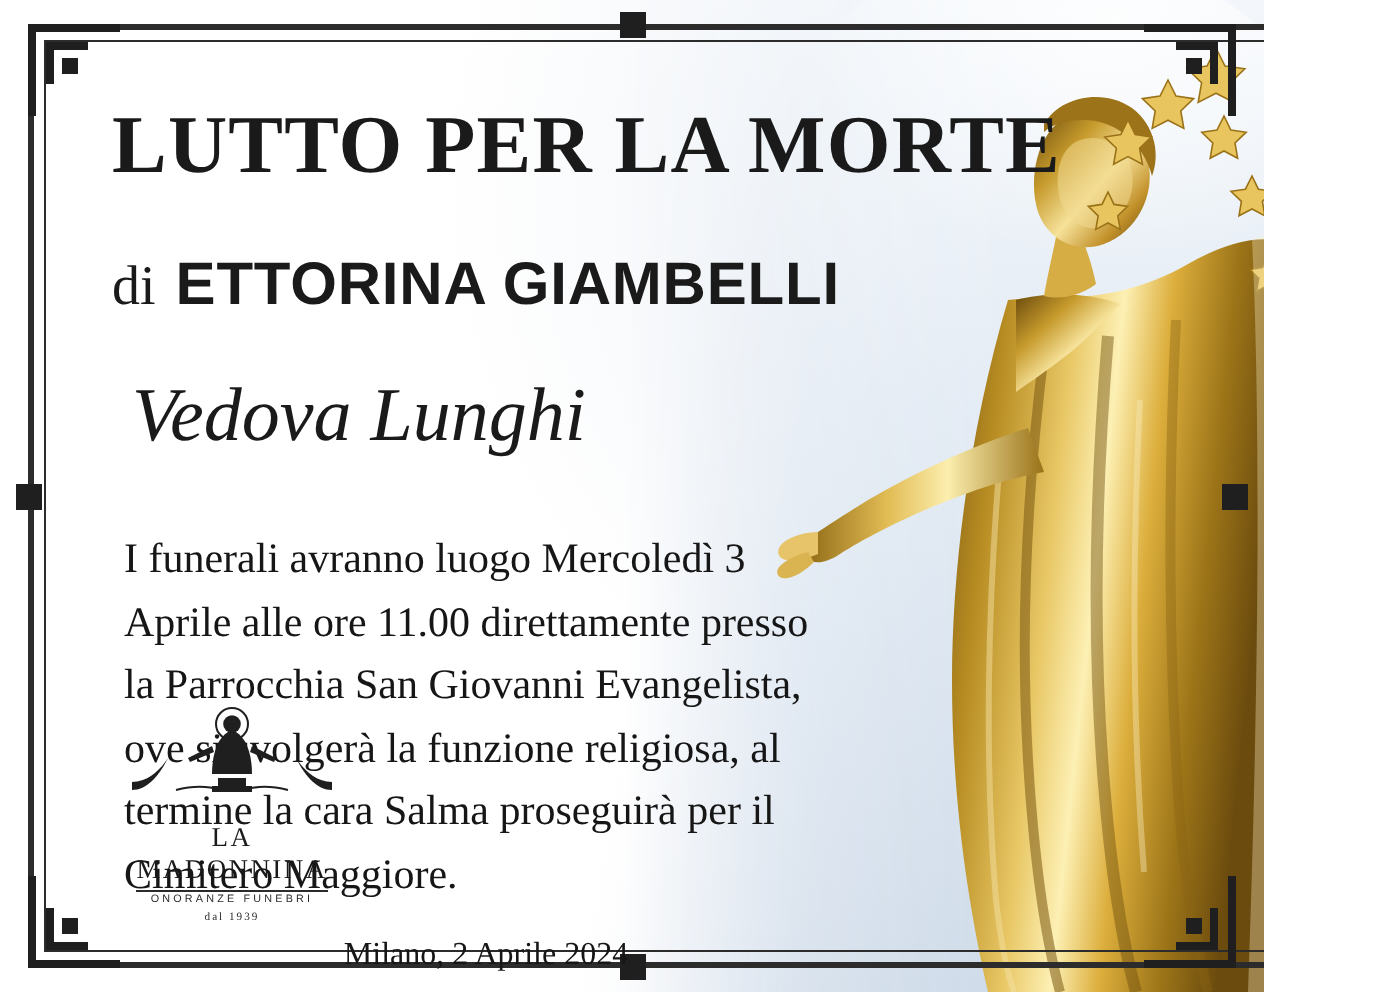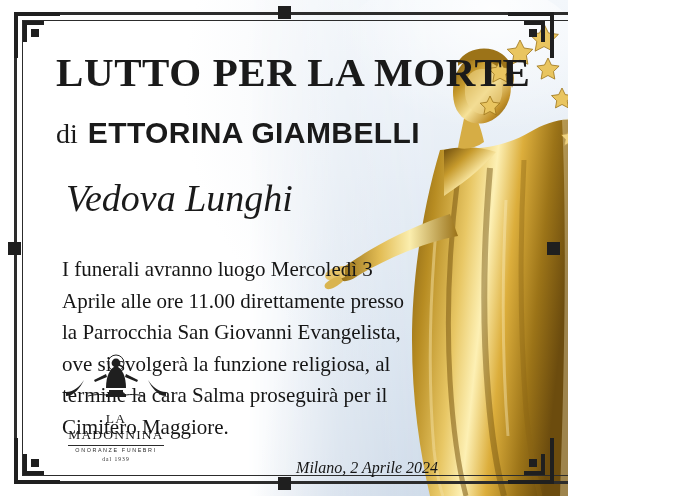--- a/index.html
+++ b/index.html
@@ -6,21 +6,21 @@
   html, body {
     margin: 0; padding: 0;
     width: 694px; height: 496px;
     overflow: hidden;
     background: #ffffff;
     font-family: "Liberation Serif", serif;
   }
 
   #poster {
     position: relative;
-    width: 568px;
+    width: 632px;
     height: 496px;
     background: #f9a8d4;
     overflow: hidden;
   }
 
   
   .photo-bg {
     position: absolute;
     inset: 0;
     background:
@@ -99,21 +99,21 @@
     font-size: 41px;
     font-weight: 700;
     letter-spacing: 0.6px;
     color: #1a1a1a;
     line-height: 1.08;
     margin: 14px 0 0 8px;
     white-space: nowrap;
   }
 
   .name-line {
-    margin: 22px 0 0 8px;
+    margin: 32px 0 0 8px;
     white-space: nowrap;
     color: #1a1a1a;
   }
   .name-line .di {
     font-size: 28px;
     font-weight: 400;
     font-family: "Liberation Serif", serif;
   }
   .name-line .name {
     font-size: 30px;
@@ -137,25 +137,24 @@
     width: 350px;
     font-family: "Liberation Serif", serif;
     font-size: 21px;
     line-height: 1.5;
     color: #161616;
   }
 
   .place-date {
     margin: 16px 0 0 0;
     width: 390px;
-    text-align: right;
+    text-align: center;
     font-family: "Liberation Serif", serif;
     font-size: 16px;
     color: #161616;
-    font-style: italic;
   }
 
   
   .footer {
     position: absolute;
     left: 62px;
     bottom: 34px;
     display: flex;
     align-items: flex-start;
     gap: 14px;

